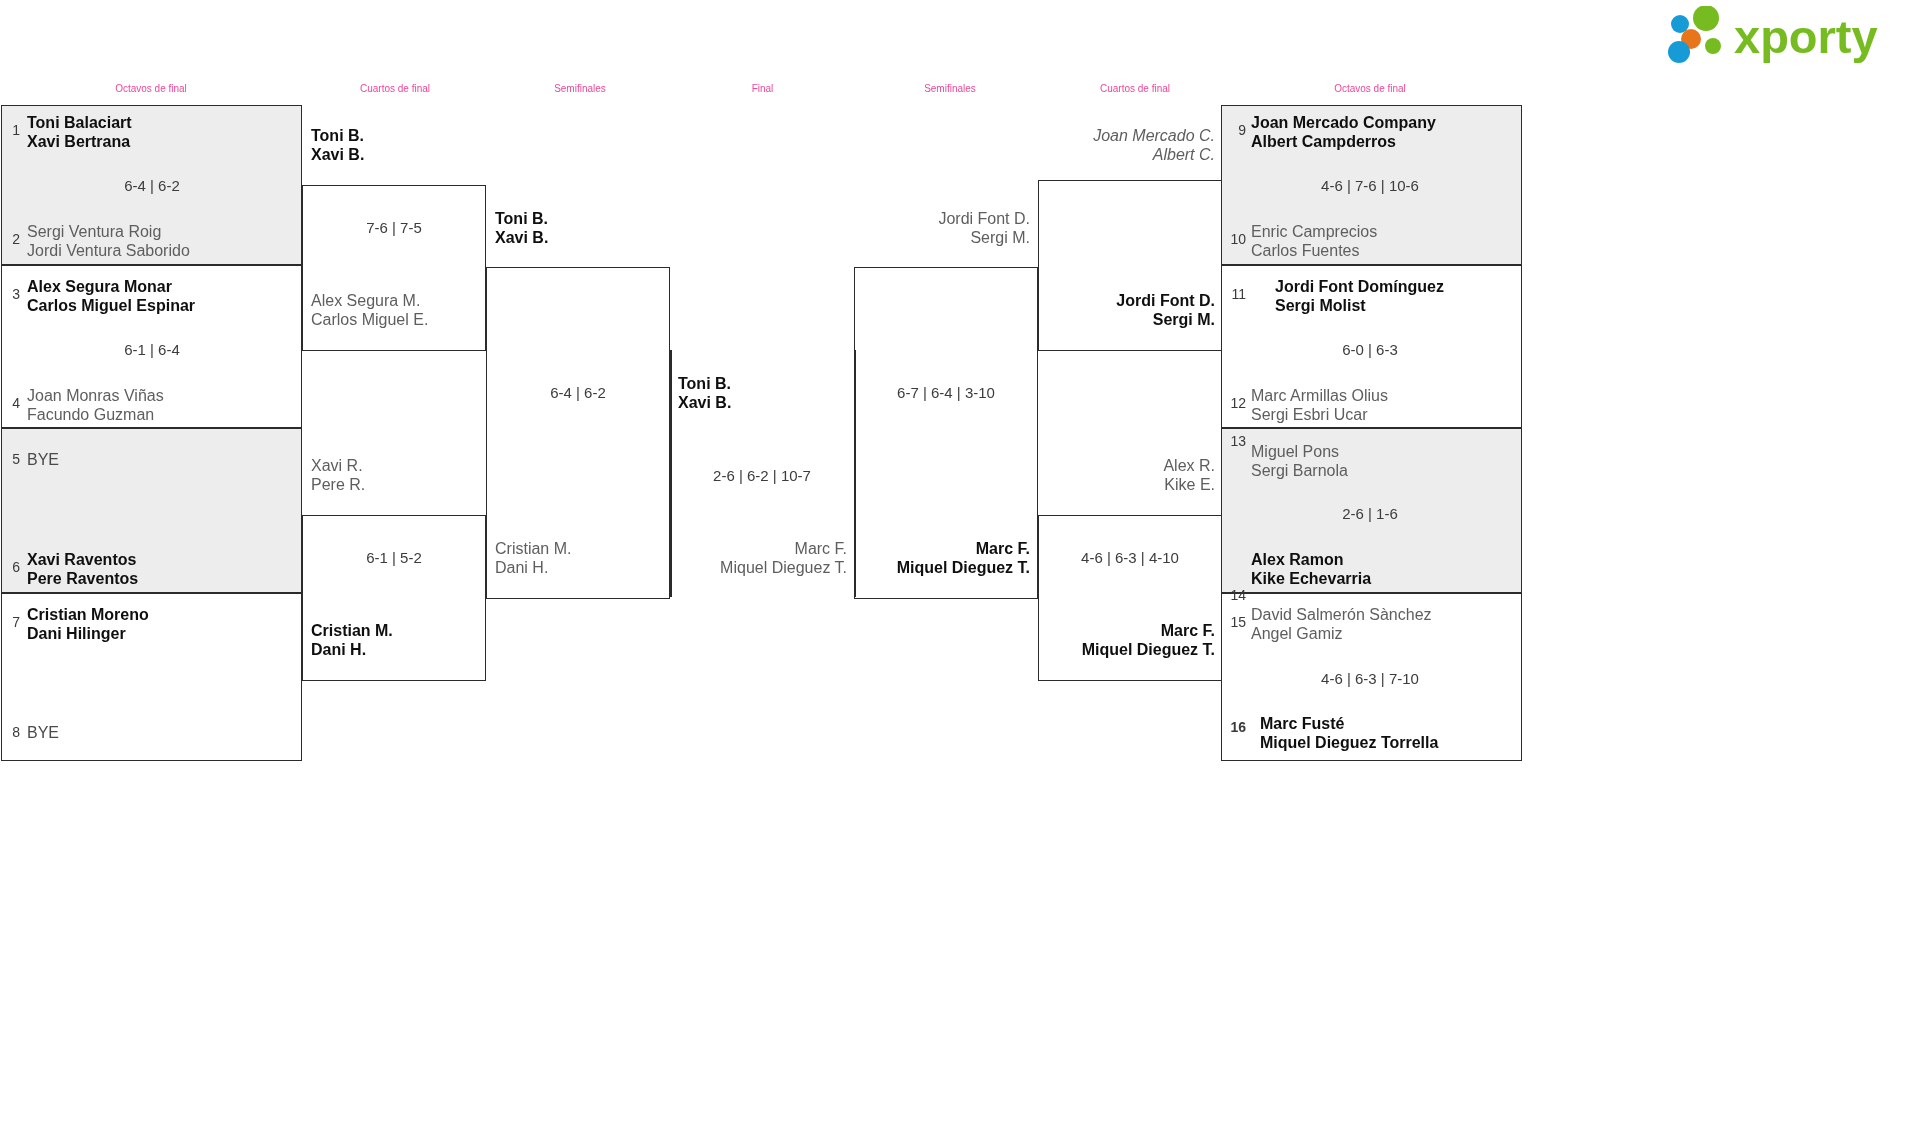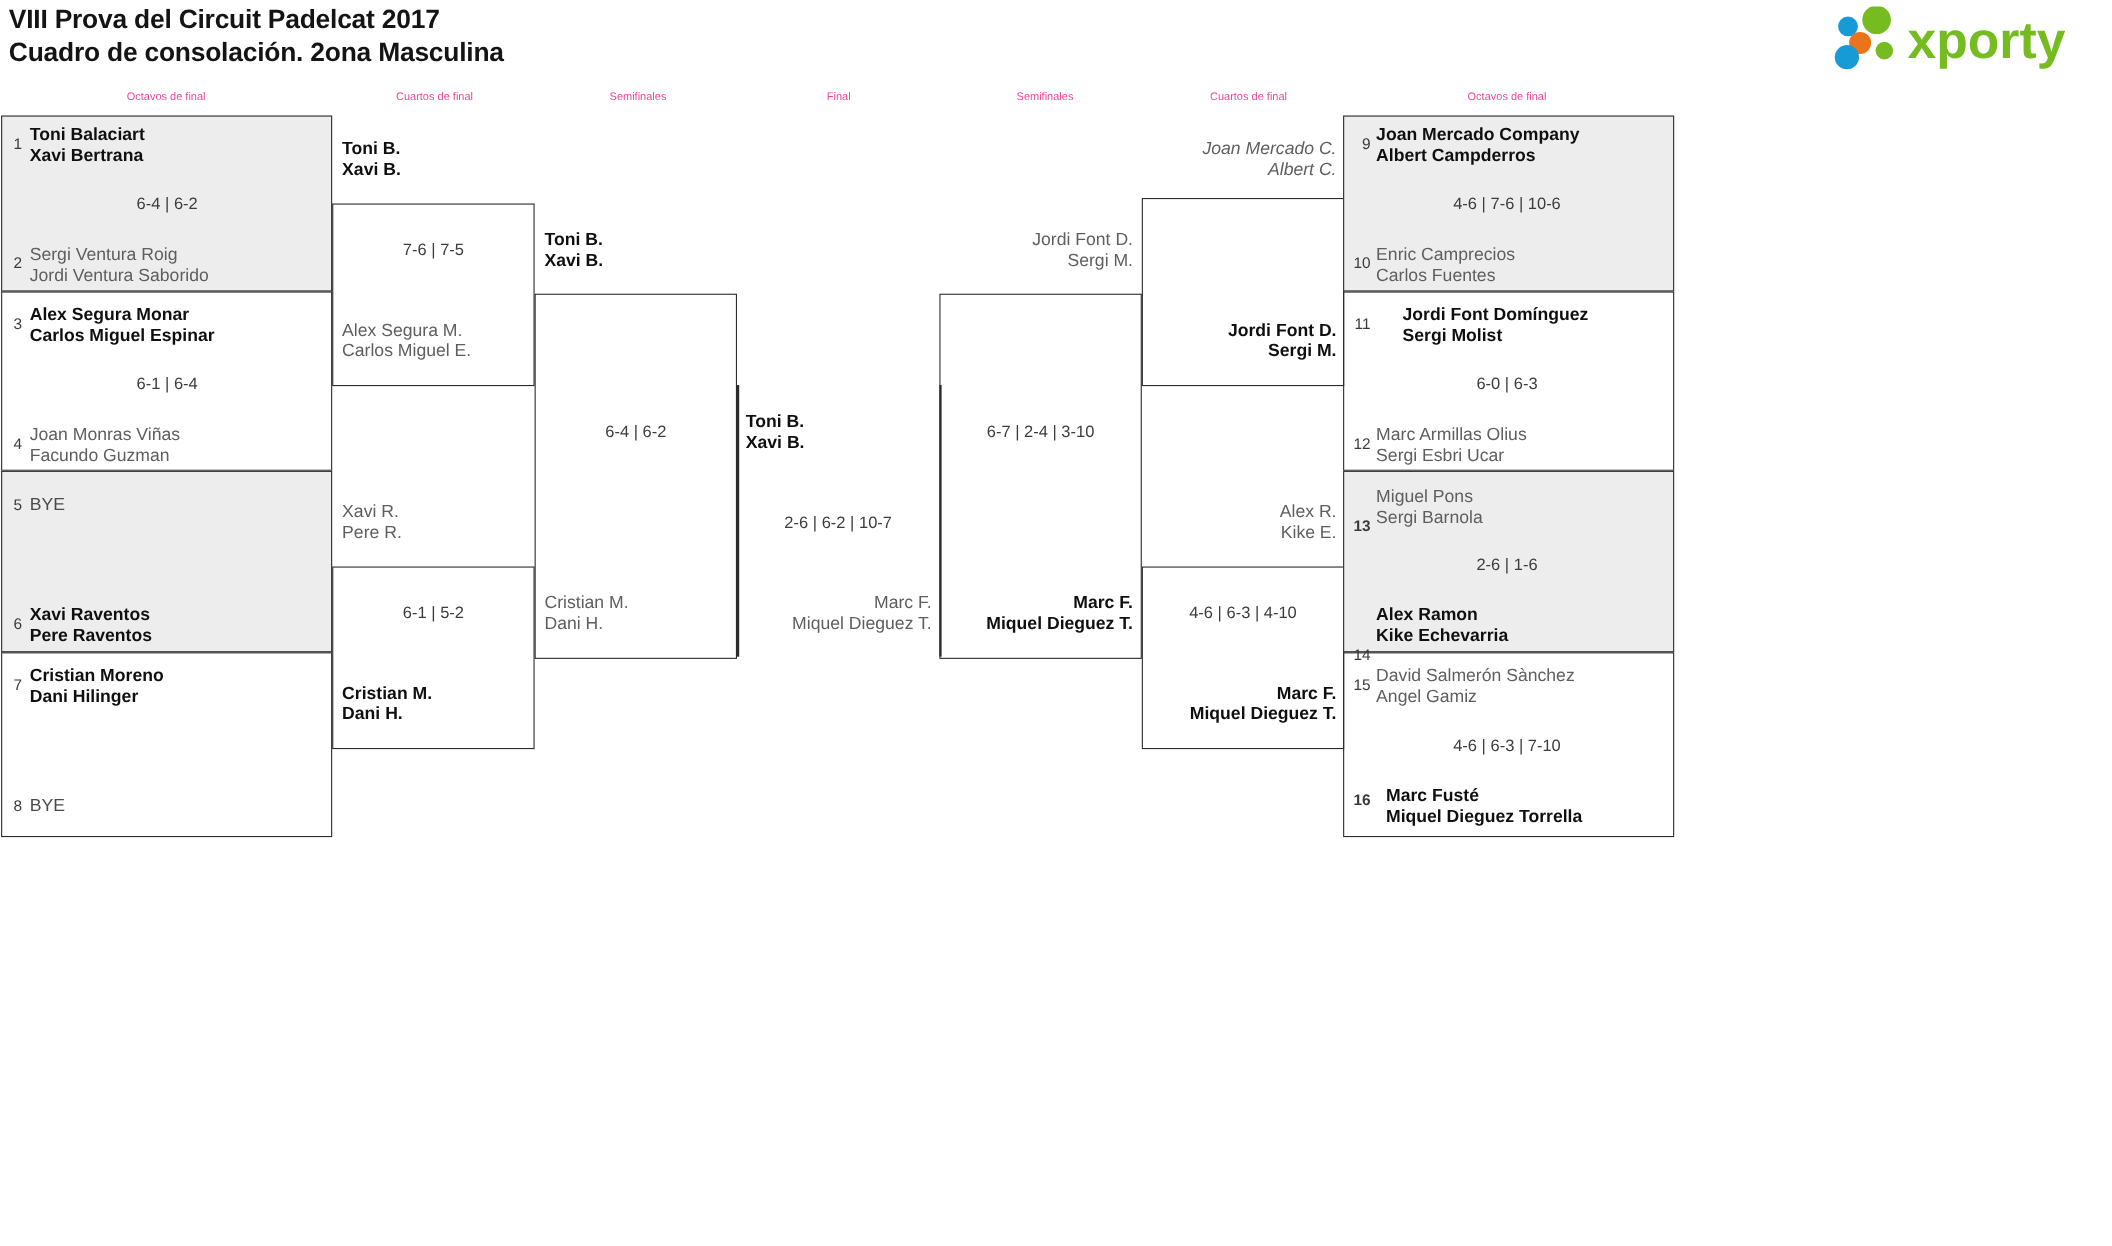--- a/index.html
+++ b/index.html
@@ -34,24 +34,20 @@
   .names.r-al{text-align:right;}
   .score{position:absolute;font-size:15px;color:#3c3c3c;white-space:nowrap;}
   .score.c{text-align:center;}
   .bye{position:absolute;font-size:16px;color:#4a4a4a;}
   .vline{position:absolute;background:#2b2b2b;width:1.6px;}
 </style>
 </head>
 <body>
 
 <div id="header">
-  <div id="title-block">
-    <div class="title-line">VIII Prova del Circuit Padelcat 2017</div>
-    <div class="title-line">Cuadro de consolación. 2ona Masculina</div>
-  </div>
   <div id="logo">
     <svg width="250" height="58" viewBox="0 0 250 58" xmlns="http://www.w3.org/2000/svg">
       <circle cx="20" cy="18" r="9" fill="#169bd7"></circle>
       <circle cx="46" cy="12" r="13" fill="#76bc21"></circle>
       <circle cx="31" cy="33" r="10" fill="#e8751a"></circle>
       <circle cx="53" cy="40" r="8" fill="#76bc21"></circle>
       <circle cx="19" cy="46" r="11" fill="#169bd7"></circle>
       <text x="74" y="47" font-family="Liberation Sans, sans-serif" font-size="47" font-weight="bold" fill="#76bc21">xporty</text>
     </svg>
   </div>
@@ -154,21 +150,21 @@
 <div class="names lose r-al" style="left:662px;top:539px;width:185px;">
   <div>Marc F.</div>
   <div>Miquel Dieguez T.</div>
 </div>
 
 <div class="box" style="left:854px;top:267px;width:184px;height:332px;"></div>
 <div class="names lose r-al" style="left:845px;top:209px;width:185px;">
   <div>Jordi Font D.</div>
   <div>Sergi M.</div>
 </div>
-<div class="score c" style="left:854px;top:384px;width:184px;">6-7 | 2-4 | 3-10</div>
+<div class="score c" style="left:854px;top:384px;width:184px;">6-7 | 6-4 | 3-10</div>
 <div class="names win r-al" style="left:845px;top:539px;width:185px;">
   <div>Marc F.</div>
   <div>Miquel Dieguez T.</div>
 </div>
 
 <div class="box" style="left:1038px;top:180px;width:184px;height:171px;"></div>
 <div class="box" style="left:1038px;top:515px;width:184px;height:166px;"></div>
 
 <div class="names lose r-al" style="left:1030px;top:126px;width:185px;font-style:italic;">
   <div>Joan Mercado C.</div>
@@ -212,21 +208,21 @@
   <div>Jordi Font Domínguez</div>
   <div>Sergi Molist</div>
 </div>
 <div class="score c" style="left:1245px;top:341px;width:250px;">6-0 | 6-3</div>
 <div class="seed" style="left:1226px;top:395px;">12</div>
 <div class="names lose" style="left:1251px;top:386px;">
   <div>Marc Armillas Olius</div>
   <div>Sergi Esbri Ucar</div>
 </div>
 
-<div class="seed" style="left:1226px;top:470px;font-weight:bold;">13</div>
+<div class="seed" style="left:1226px;top:433px;">13</div>
 <div class="names lose" style="left:1251px;top:442px;">
   <div>Miguel Pons</div>
   <div>Sergi Barnola</div>
 </div>
 
 <div class="score c" style="left:1245px;top:505px;width:250px;">2-6 | 1-6</div>
 <div class="seed" style="left:1226px;top:559px;margin-top:28px;">14</div>
 <div class="names win" style="left:1251px;top:550px;">
   <div>Alex Ramon</div>
   <div>Kike Echevarria</div>

